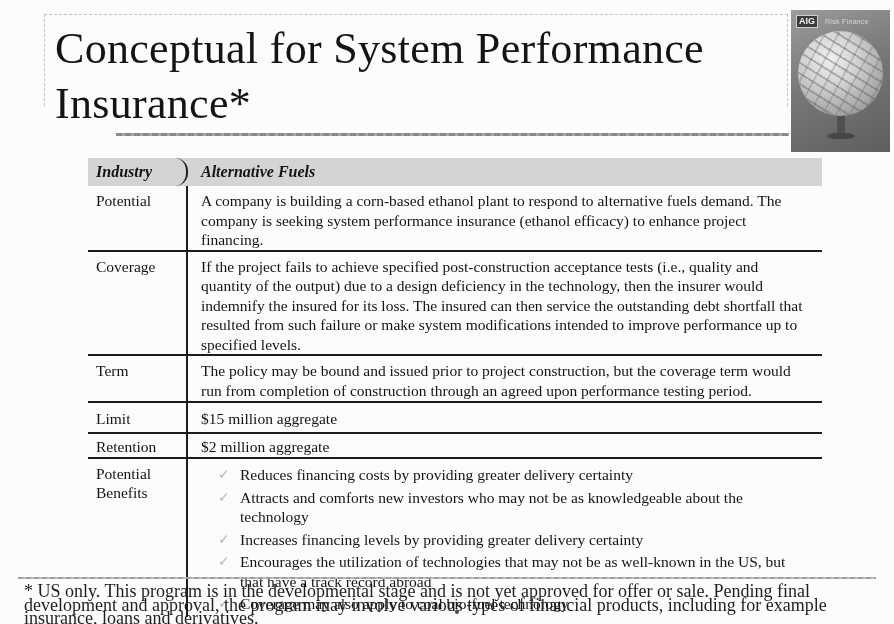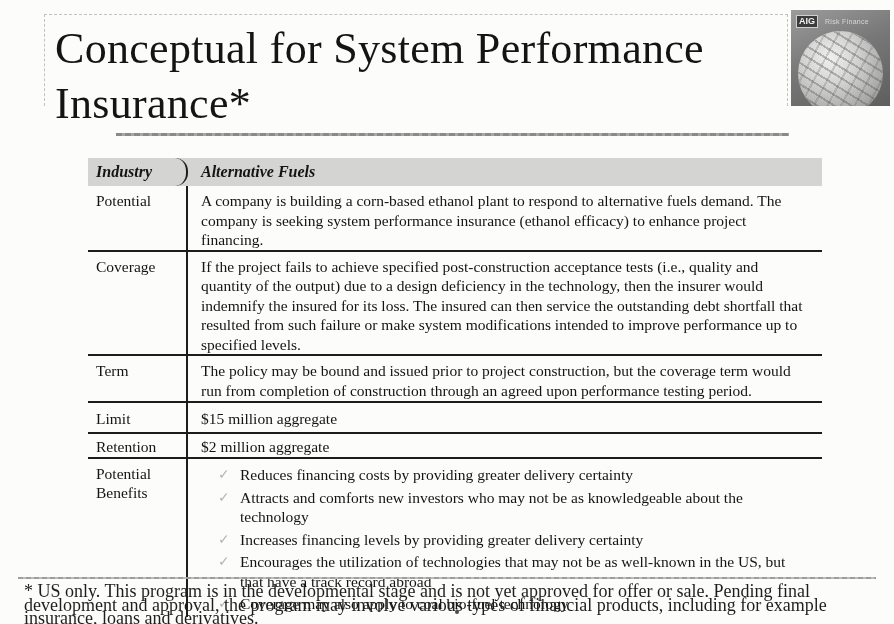--- a/index.html
+++ b/index.html
@@ -22,21 +22,21 @@
     font-size:44px; line-height:55px; letter-spacing:0.3px;
     color:#141414; white-space:nowrap;
   }
   .title-underline {
     position:absolute; left:116px; top:133px; width:673px; height:3px;
     background:repeating-linear-gradient(90deg,#8a8a8a 0 6px,#a8a8a8 6px 9px);
   }
 
   
   .logo {
-    position:absolute; left:791px; top:10px; width:99px; height:96px;
+    position:absolute; left:791px; top:10px; width:99px; height:142px;
     background:linear-gradient(155deg,#9c9c9c 0%,#787878 45%,#5e5e5e 100%);
     overflow:hidden;
   }
   .logo-badge {
     position:absolute; left:5px; top:5px; z-index:3;
     font-family:"Liberation Sans", sans-serif;
     font-size:9px; font-weight:bold; color:#f2f2f2;
     background:#3c3c3c; border:1px solid #cfcfcf; padding:0 2px; line-height:11px;
   }
   .logo-caption {

